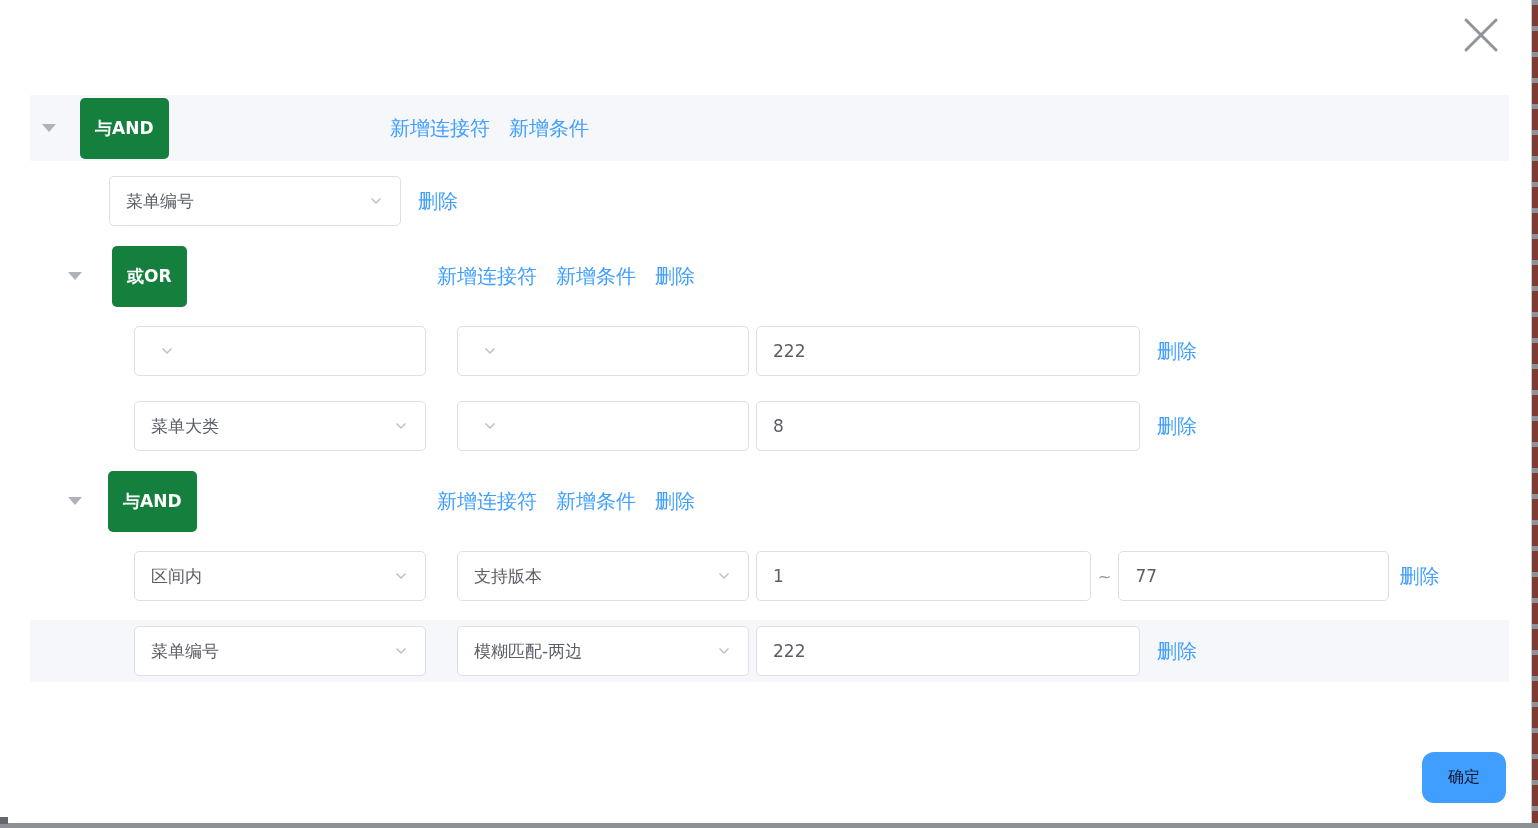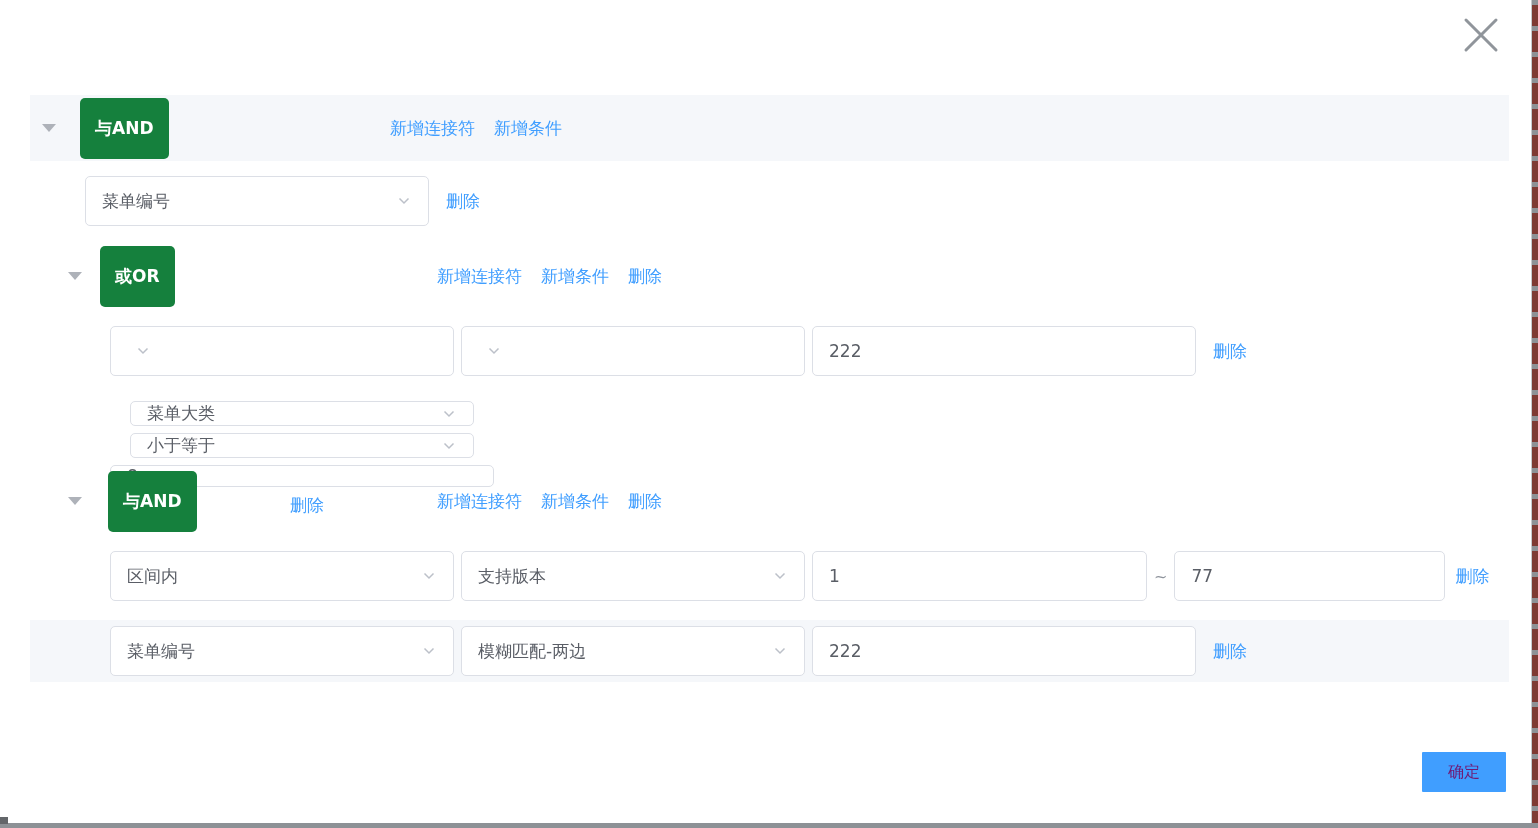--- a/index.html
+++ b/index.html
@@ -10,36 +10,36 @@
   
   .close{position:absolute;top:17px;right:39px;width:36px;height:36px;cursor:pointer;}
   
   .connector-row{position:absolute;display:flex;align-items:center;}
   .band{background:#f5f7fa;}
   .caret{width:0;height:0;border-left:7px solid transparent;border-right:7px solid transparent;
     border-top:8px solid #aeb2b9;cursor:pointer;flex:none;}
   .badge{background:#15803d;color:#fff;font-weight:bold;font-size:17px;height:37px;
     display:flex;align-items:center;padding:12px 15px;border-radius:5px;cursor:pointer;flex:none;}
   .links{position:absolute;top:50%;transform:translateY(-50%);display:flex;gap:19px;align-items:center;}
-  .link{color:#409eff;font-size:17px;cursor:pointer;white-space:nowrap;}
+  .link{color:#409eff;font-size:20px;cursor:pointer;white-space:nowrap;}
   
   .cond-row{position:absolute;display:flex;align-items:center;gap:7px;height:50px;}
   .control{box-sizing:border-box;height:50px;border:1px solid #dcdfe6;border-radius:5px;
     background:#fff;display:flex;align-items:center;padding:0 16px;font-size:17px;color:#5a5e66;}
-  .select{width:344px;cursor:pointer;}
+  .select{width:292px;cursor:pointer;margin-left:24px;}
   .sel-text{flex:1;overflow:hidden;white-space:nowrap;}
   .chev{flex:none;margin-left:8px;}
   input.control{width:384px;outline:none;font-family:inherit;}
   input.range1{width:335px;}
   input.range2{width:271px;}
   .tilde{color:#8d929b;font-size:16px;}
   .del{margin-left:10px;}
   
-  .confirm{position:absolute;left:1422px;top:752px;width:84px;height:40px;background:#409eff;
-    color:#701a75;font-size:16px;border:none;border-radius:1px;cursor:pointer;font-family:inherit;}
+  .confirm{position:absolute;left:1422px;top:752px;width:84px;height:51px;background:#409eff;
+    color:#0f172a;font-size:16px;border:none;border-radius:12px;cursor:pointer;font-family:inherit;}
   
   .right-strip{position:absolute;right:0;top:0;width:6px;height:828px;
     border-left:1px solid #c6cacd;box-sizing:content-box;
     background:repeating-linear-gradient(180deg,#8d9296 0 5px,#7e3a33 5px 26px);}
   .bottom-bar{position:absolute;left:0;bottom:0;width:1538px;height:5px;background:#8d9196;}
   .corner-notch{position:absolute;left:0;bottom:4px;width:8px;height:7px;background:#63666a;}
 </style>
 </head>
 <body>
 
@@ -63,21 +63,21 @@
       <span class="sel-text">菜单编号</span>
       <svg class="chev" width="16" height="16" viewBox="0 0 16 16">
         <path d="M3.5 5.5 L8 10 L12.5 5.5" fill="none" stroke="#bcc0c9" stroke-width="1.5"></path>
         </svg>
     </div>
     <span class="link del">删除</span>
   </div>
 
   <div class="connector-row" style="left:30px;top:251px;width:1479px;height:50px;">
     <span class="caret" style="margin-left:38px;"></span>
-    <span class="badge" style="margin-left:18px;">或OR</span>
+    <span class="badge" style="margin-left:30px;">或OR</span>
     <div class="links" style="left:407px;">
       <span class="link">新增连接符</span>
       <span class="link">新增条件</span>
       <span class="link">删除</span>
     </div>
   </div>
 
   <div class="cond-row" style="left:110px;top:326px;">
     <div class="control select">
       <svg class="chev" width="16" height="16" viewBox="0 0 16 16">
@@ -86,29 +86,28 @@
     </div>
     <div class="control select">
       <svg class="chev" width="16" height="16" viewBox="0 0 16 16">
         <path d="M3.5 5.5 L8 10 L12.5 5.5" fill="none" stroke="#bcc0c9" stroke-width="1.5"></path>
         </svg>
     </div>
     <input class="control" value="222" style="">
     <span class="link del">删除</span>
   </div>
 
-  <div class="cond-row" style="left:110px;top:401px;flex-direction:column;">
+  <div class="cond-row" style="left:110px;top:401px;">
     <div class="control select">
       <span class="sel-text">菜单大类</span>
       <svg class="chev" width="16" height="16" viewBox="0 0 16 16">
         <path d="M3.5 5.5 L8 10 L12.5 5.5" fill="none" stroke="#bcc0c9" stroke-width="1.5"></path>
         </svg>
     </div>
     <div class="control select">
-      <span class="sel-text">小于等于</span>
       <svg class="chev" width="16" height="16" viewBox="0 0 16 16">
         <path d="M3.5 5.5 L8 10 L12.5 5.5" fill="none" stroke="#bcc0c9" stroke-width="1.5"></path>
         </svg>
     </div>
     <input class="control" value="8" style="">
     <span class="link del">删除</span>
   </div>
 
   <div class="connector-row" style="left:30px;top:476px;width:1479px;height:50px;">
     <span class="caret" style="margin-left:38px;"></span>

